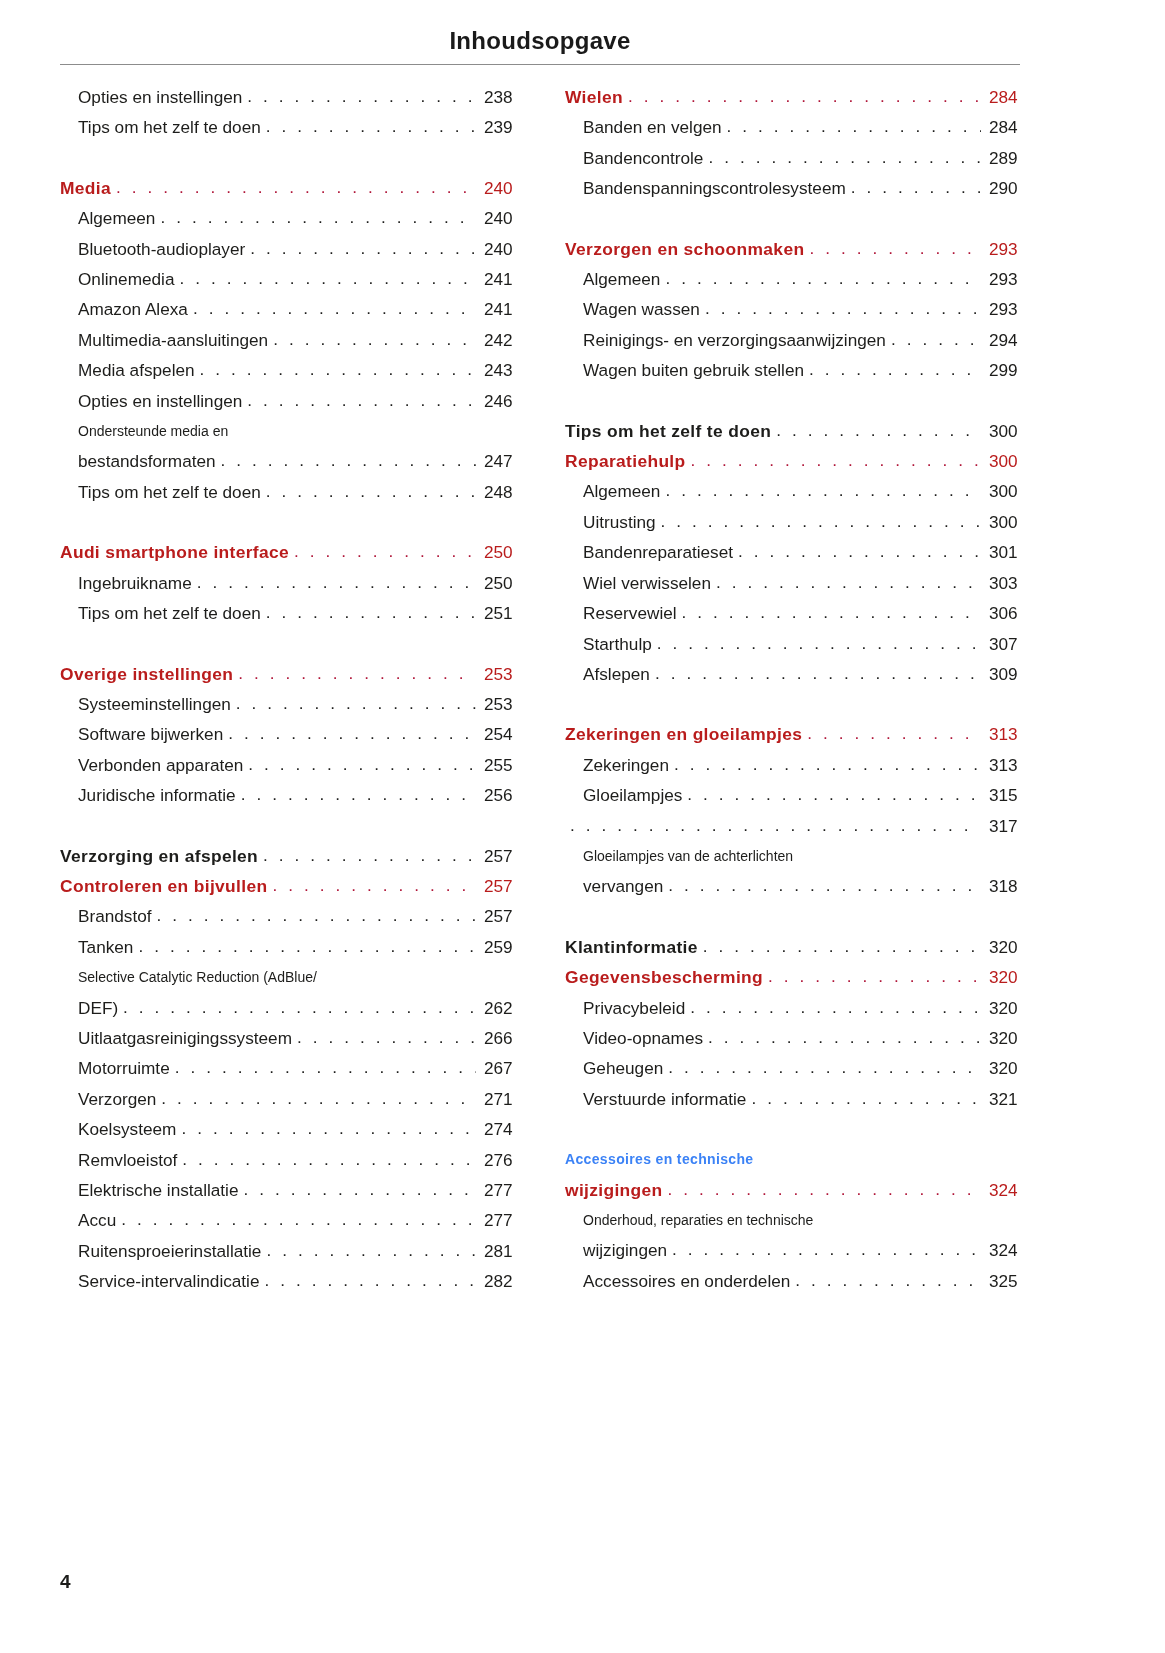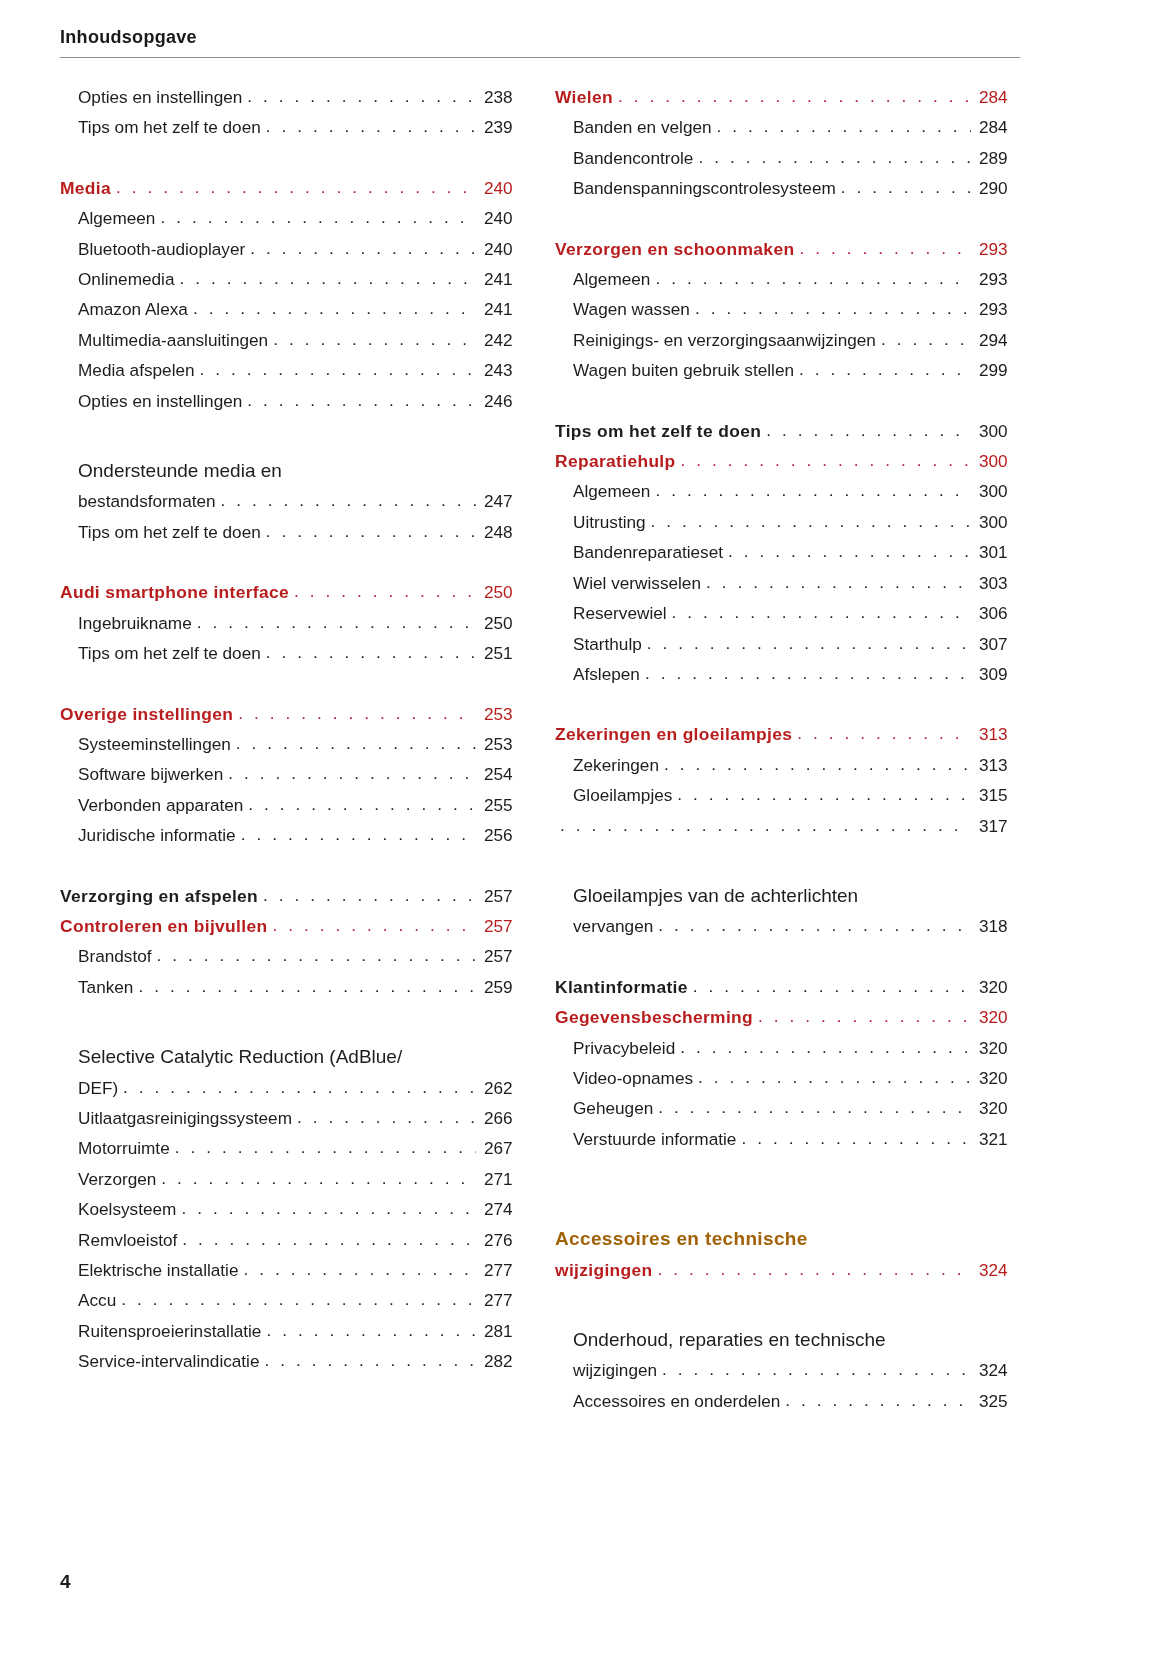--- a/index.html
+++ b/index.html
@@ -23,38 +23,39 @@
     box-sizing: border-box;
     padding: 0;
   }
   .header {
     position: absolute;
     left: 60px;
     top: 27px;
     width: 960px;
   }
   .header-title {
-    font-size: 18px;
+    font-size: 24px;
     font-weight: bold;
     letter-spacing: 0.3px;
     color: #1a1a1a;
     padding-bottom: 9px;
+    text-align: center;
   }
   .header-rule {
     border-bottom: 1.6px solid #8c8c8c;
     width: 960px;
   }
   .columns {
     position: absolute;
     left: 60px;
     top: 82px;
     width: 965px;
     display: flex;
     flex-direction: row;
-    gap: 25px;
+    gap: 35px;
   }
   .col {
     width: 470px;
     flex: 0 0 470px;
   }
 
   
   .toc-row {
     display: flex;
     align-items: baseline;
@@ -97,33 +98,32 @@
   .lvl1 .toc-page { font-weight: normal; }
 
   
   .red .toc-label, .red .toc-page { color: #b91c1c; }
   .red .toc-dots { color: #b01538; }
   .black .toc-label, .black .toc-page { color: #1d1d1b; }
 
   
   .wrap-row {
     display: block;
-    font-size: 19px;
+    font-size: 14px;
     line-height: 30.4px;
     color: #1d1d1b;
     white-space: nowrap;
-    margin-top: 40px;
   }
   .wrap-row .toc-label { padding-left: 18px; display: inline-block; }
   .wrap-row.lvl1-wrap .toc-label {
     padding-left: 0;
     font-weight: bold;
     letter-spacing: 0.35px;
   }
-  .wrap-row.red-wrap .toc-label { color: #a16207; }
+  .wrap-row.red-wrap .toc-label { color: #3b82f6; }
 
   .gap {
     height: 30px;
   }
 
   .footer {
     position: absolute;
     left: 60px;
     bottom: 60px;
     font-size: 19px;

